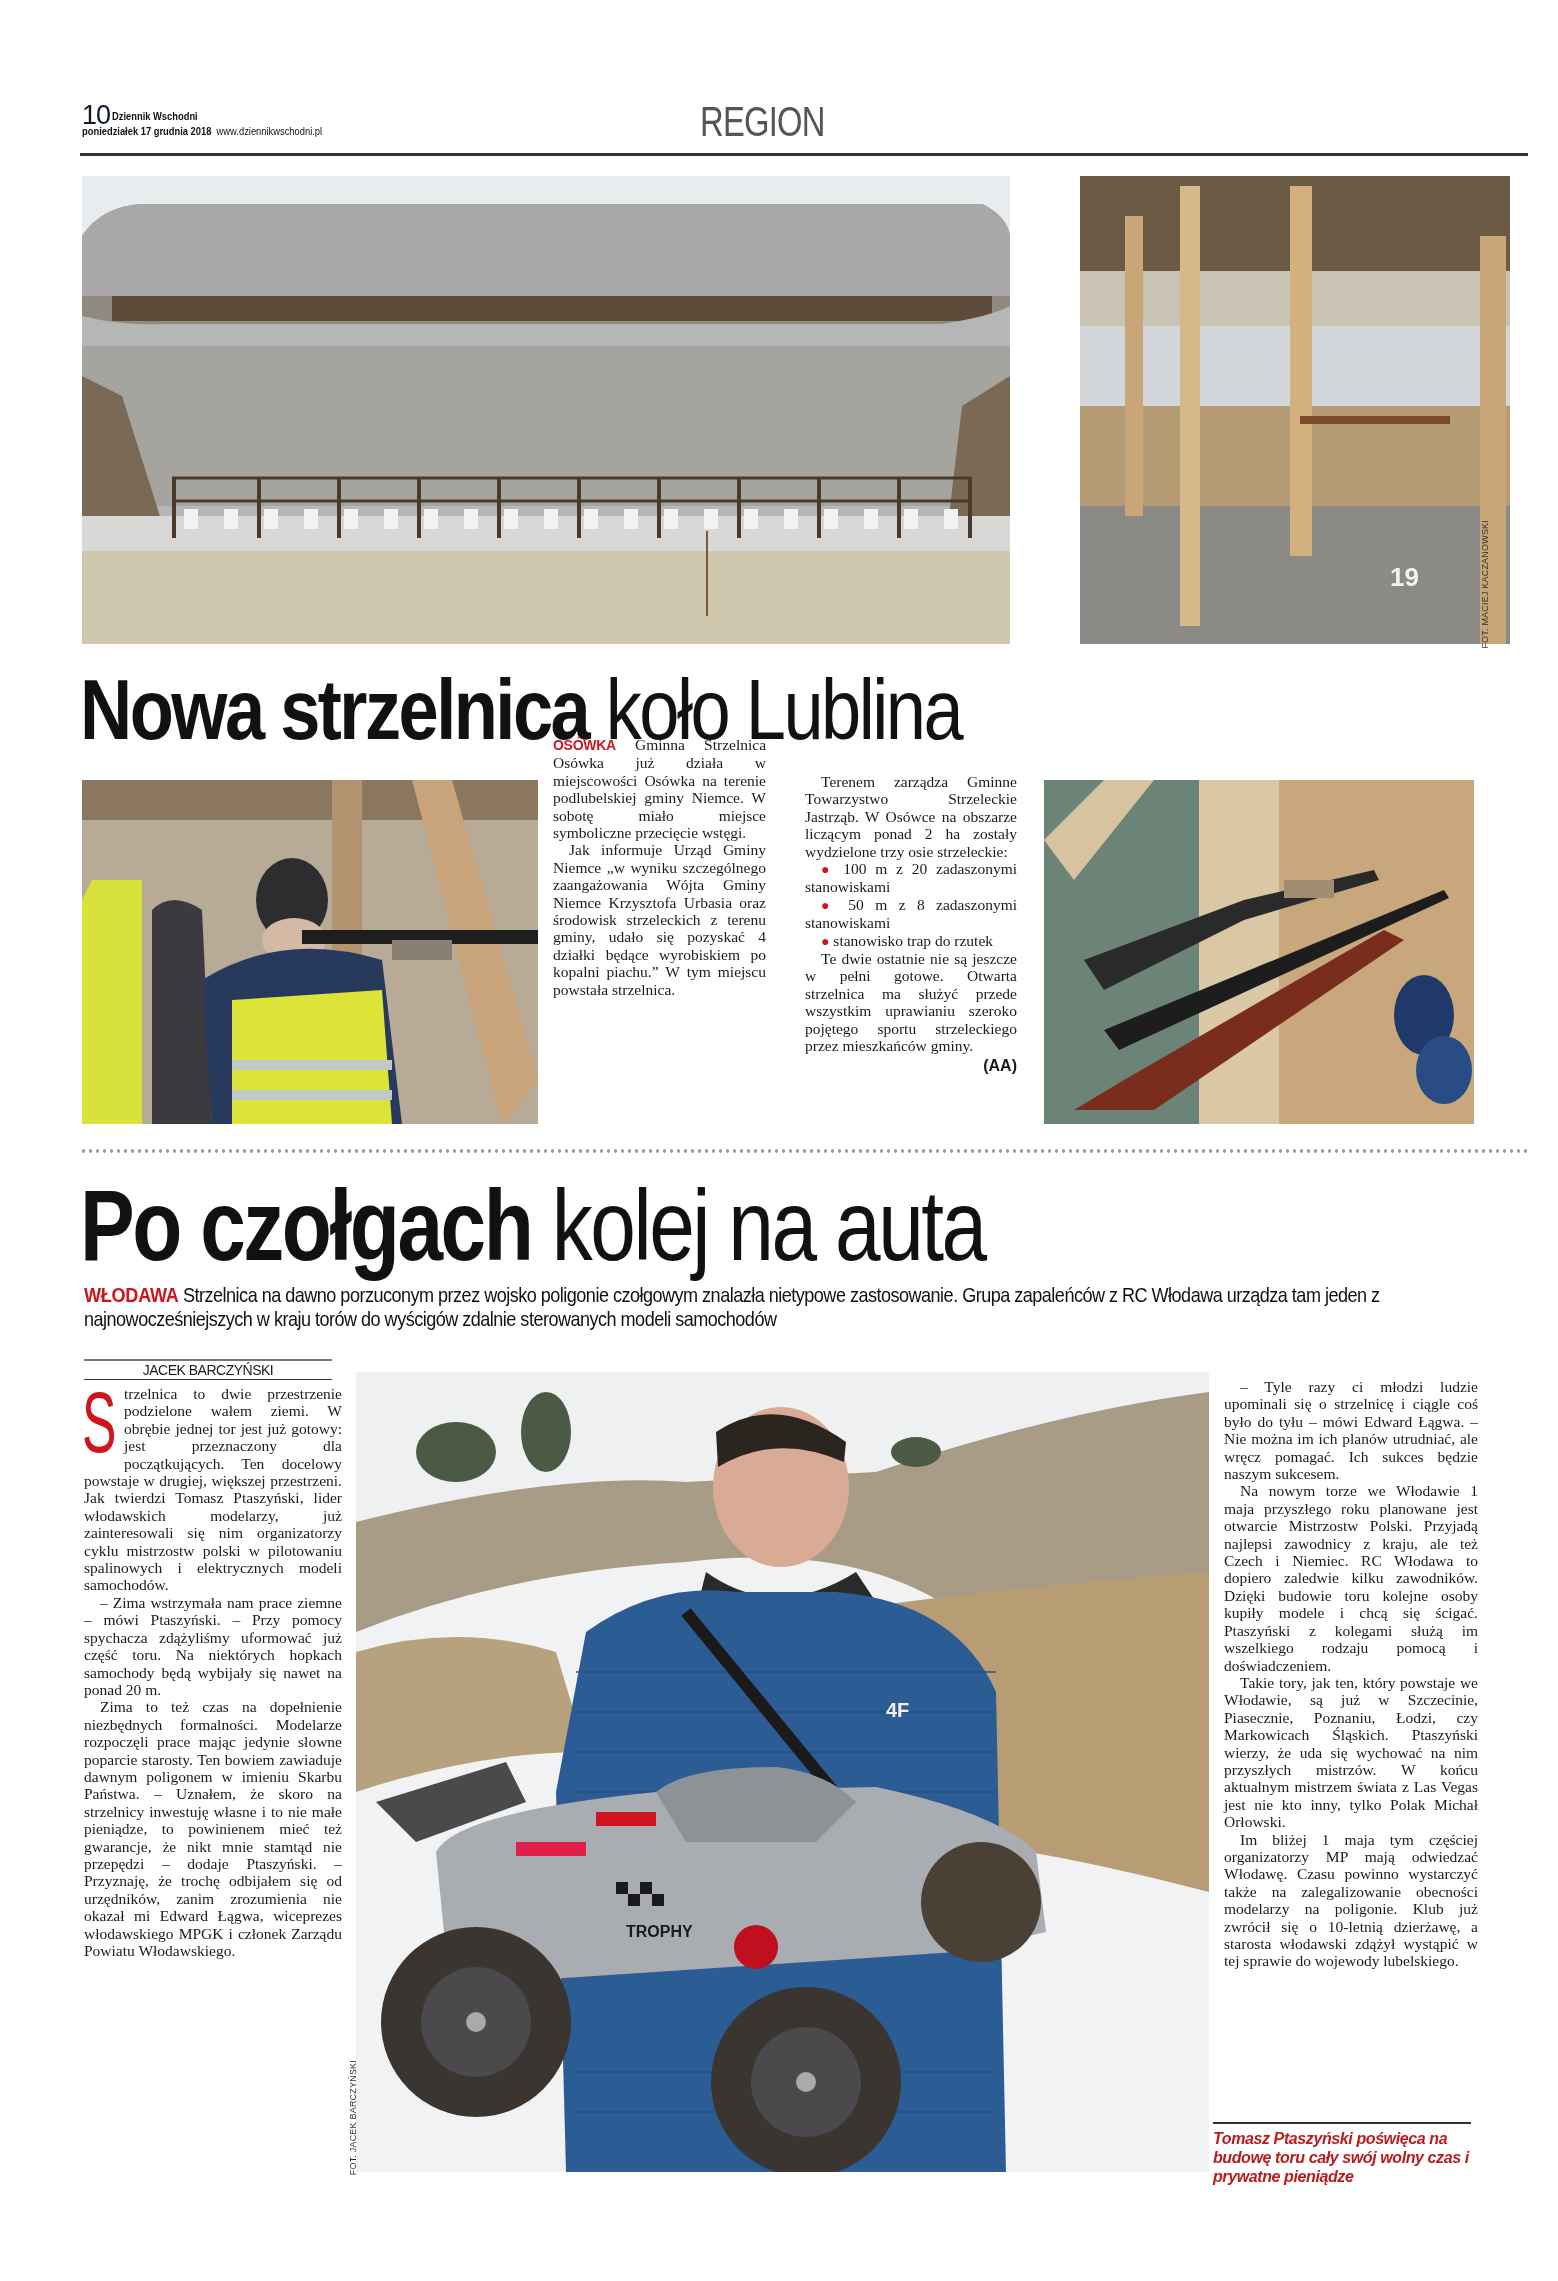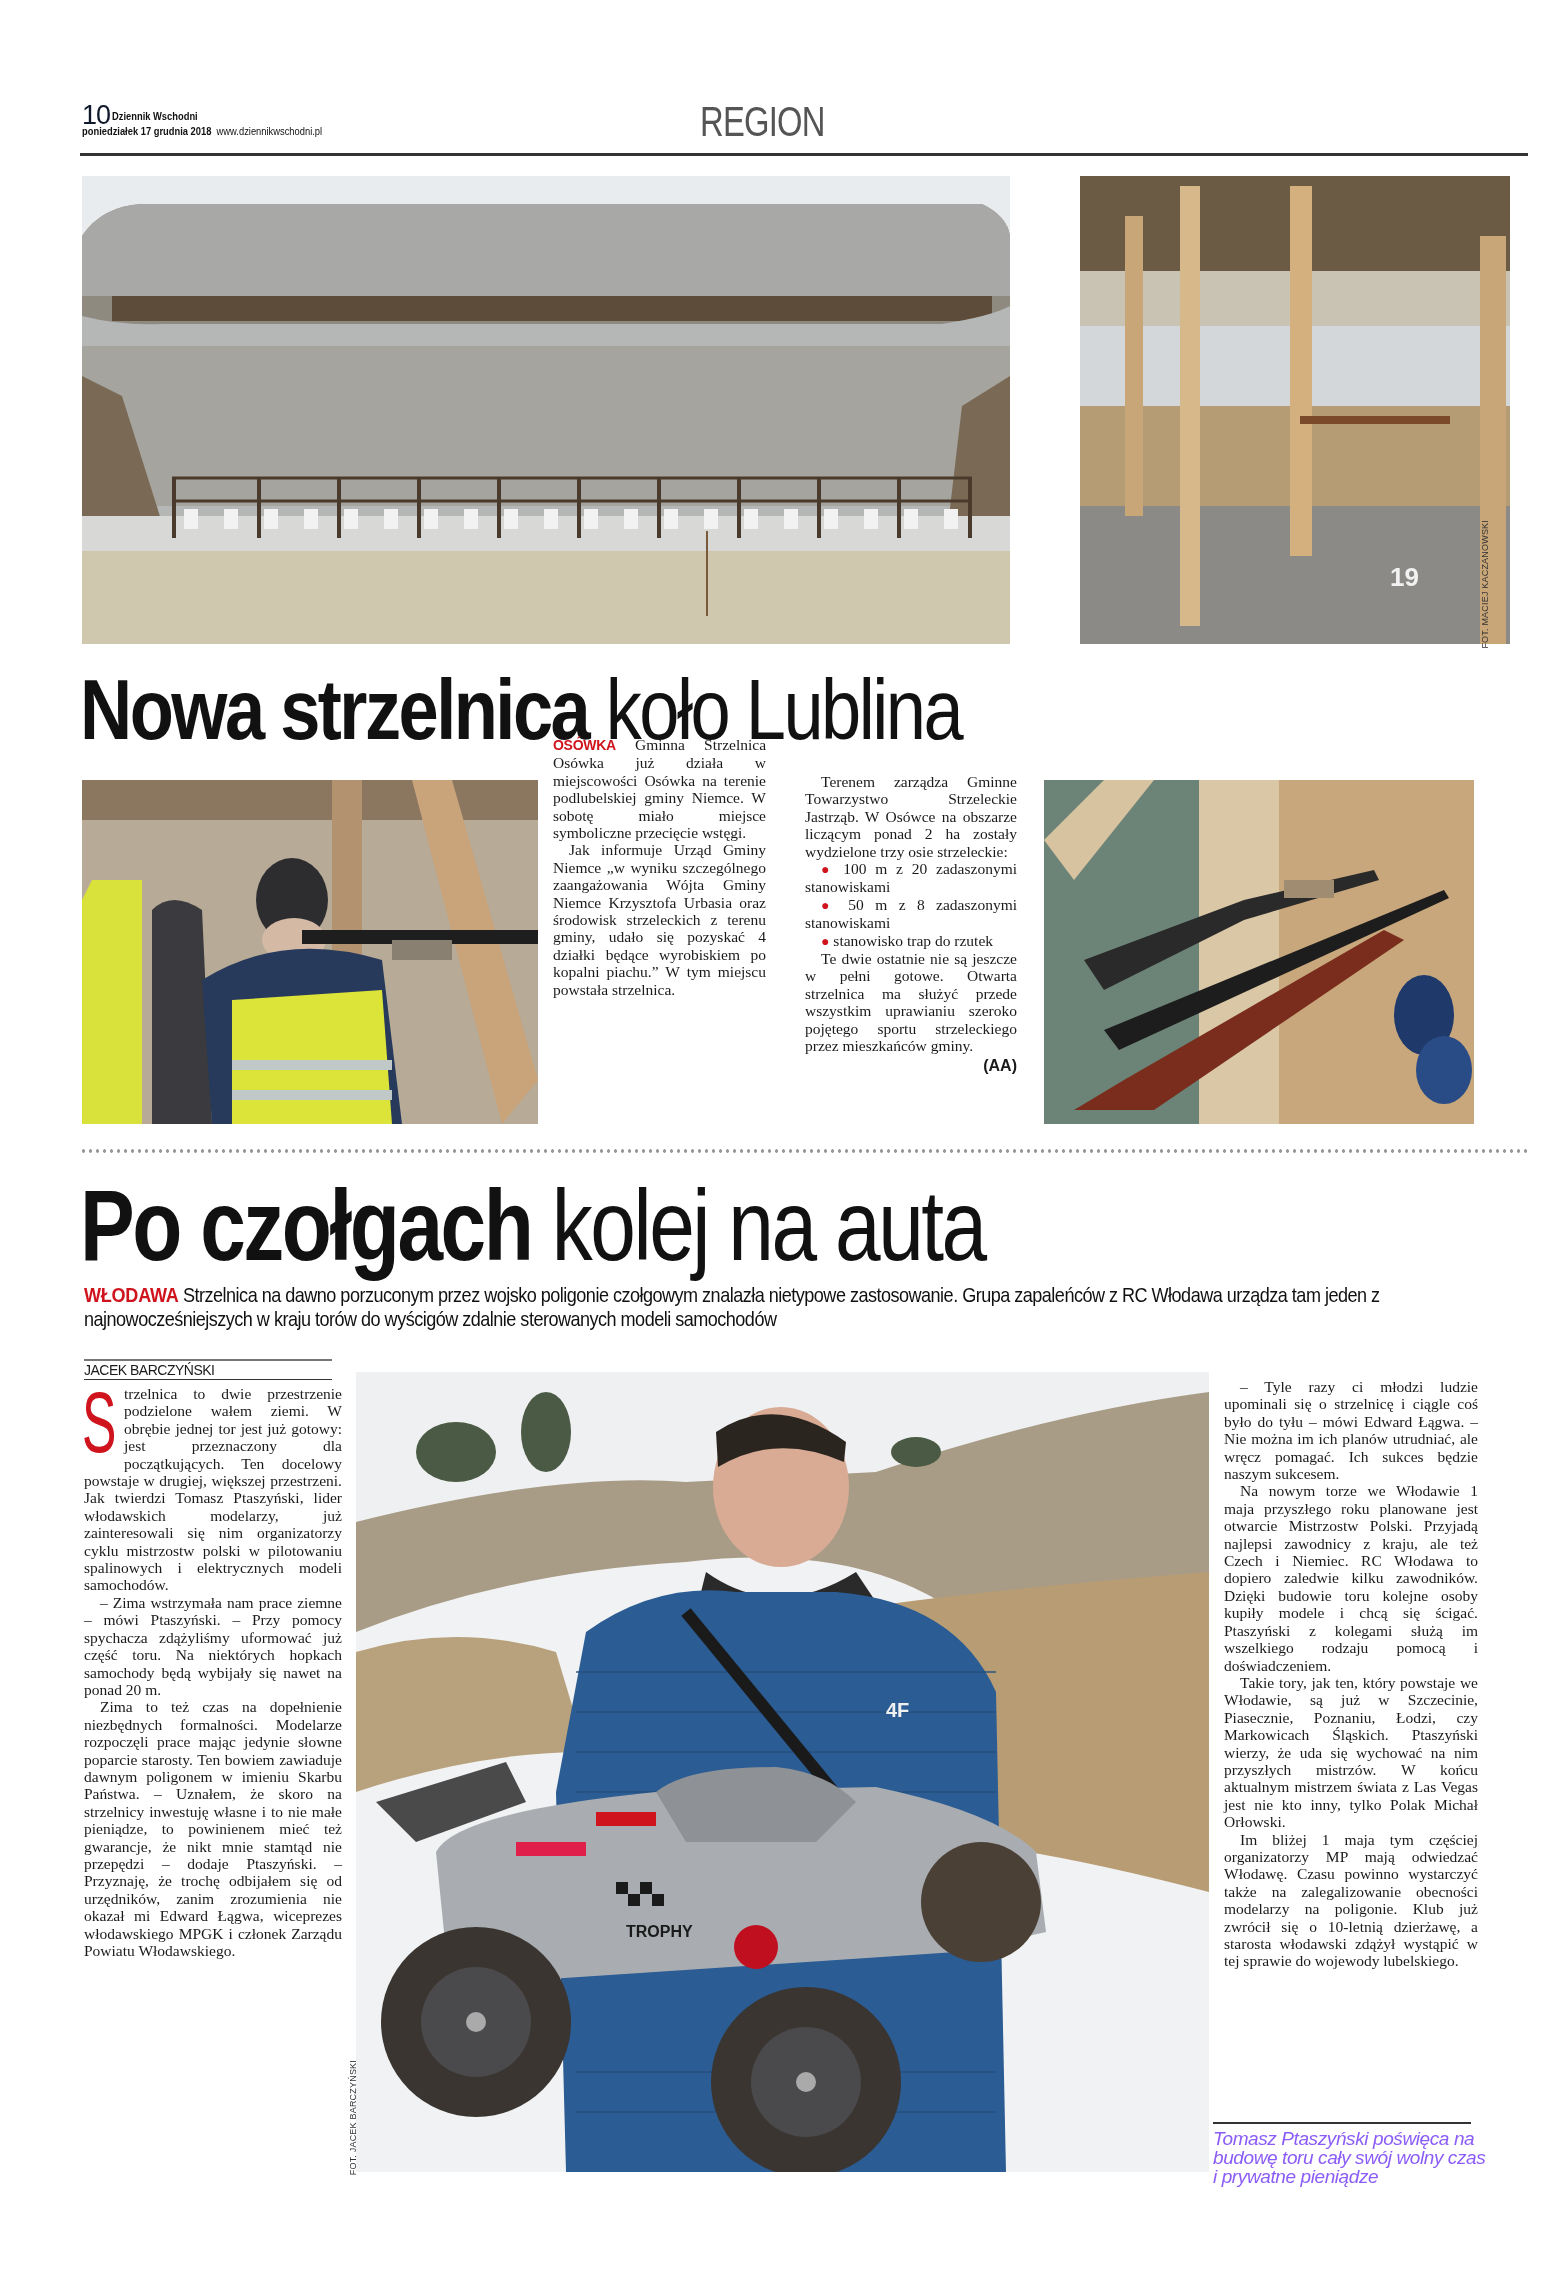--- a/index.html
+++ b/index.html
@@ -31,27 +31,27 @@
   .col p.noindent { text-indent: 0; }
   .kicker { font-family: "Liberation Sans", sans-serif; font-weight: bold; color: #d0141e; font-size: 14px; letter-spacing: -0.3px; }
   .bullet { color: #d0141e; font-size: 14px; }
   .sig { float: right; font-family: "Liberation Sans", sans-serif; font-weight: bold; font-size: 16px; margin-top: 2px; }
 
   .dotted { left: 80px; top: 1148px; width: 1448px; height: 6px; background-image: radial-gradient(circle, #9a9a9a 1.6px, transparent 1.9px); background-size: 7px 6px; background-repeat: repeat-x; }
 
   .lead { left: 84px; top: 1283px; width: 1440px; font-family: "Liberation Sans", sans-serif; font-size: 21px; line-height: 24px; color: #111; letter-spacing: -0.6px; transform: scaleX(0.86); transform-origin: left; width: 1675px; }
   .lead .kicker { font-size: 21px; }
 
-  .byline { left: 84px; top: 1359px; width: 248px; border-top: 2px solid #777; border-bottom: 1.5px solid #333; text-align: left; font-family: "Liberation Sans", sans-serif; font-size: 14px; padding: 1px 0 1px; letter-spacing: -0.5px; }
+  .byline { left: 84px; top: 1359px; width: 248px; border-top: 2px solid #777; border-bottom: 1.5px solid #333; text-align: center; font-family: "Liberation Sans", sans-serif; font-size: 14px; padding: 1px 0 1px; letter-spacing: -0.5px; }
   .dropcap { float: left; font-family: "Liberation Sans", sans-serif; font-size: 86px; line-height: 70px; color: #d0141e; margin: 2px 8px 0 -2px; font-weight: normal; transform: scaleX(0.6); transform-origin: left; width: 34px; }
 
   .credit { font-family: "Liberation Sans", sans-serif; font-size: 9px; color: #333; writing-mode: vertical-rl; transform: rotate(180deg); white-space: nowrap; letter-spacing: 0.2px; }
 
   .caption-rule { left: 1213px; top: 2122px; width: 258px; height: 1.5px; background: #333; }
-  .caption { left: 1213px; top: 2129px; width: 280px; font-family: "Liberation Sans", sans-serif; font-weight: normal; font-style: italic; font-size: 19px; line-height: 19px; color: #8b5cf6; letter-spacing: -0.4px; }
+  .caption { left: 1213px; top: 2129px; width: 280px; font-family: "Liberation Sans", sans-serif; font-weight: bold; font-style: italic; font-size: 16px; line-height: 19px; color: #b91c1c; letter-spacing: -0.4px; }
 </style>
 </head>
 <body>
 
 <div class="abs pg-num">10</div>
 <div class="abs paper-name">Dziennik Wschodni</div>
 <div class="abs date-line"><b>poniedziałek 17 grudnia 2018</b>&nbsp; <span>www.dziennikwschodni.pl</span></div>
 <div class="abs section">REGION</div>
 <div class="abs rule-top"></div>
 

